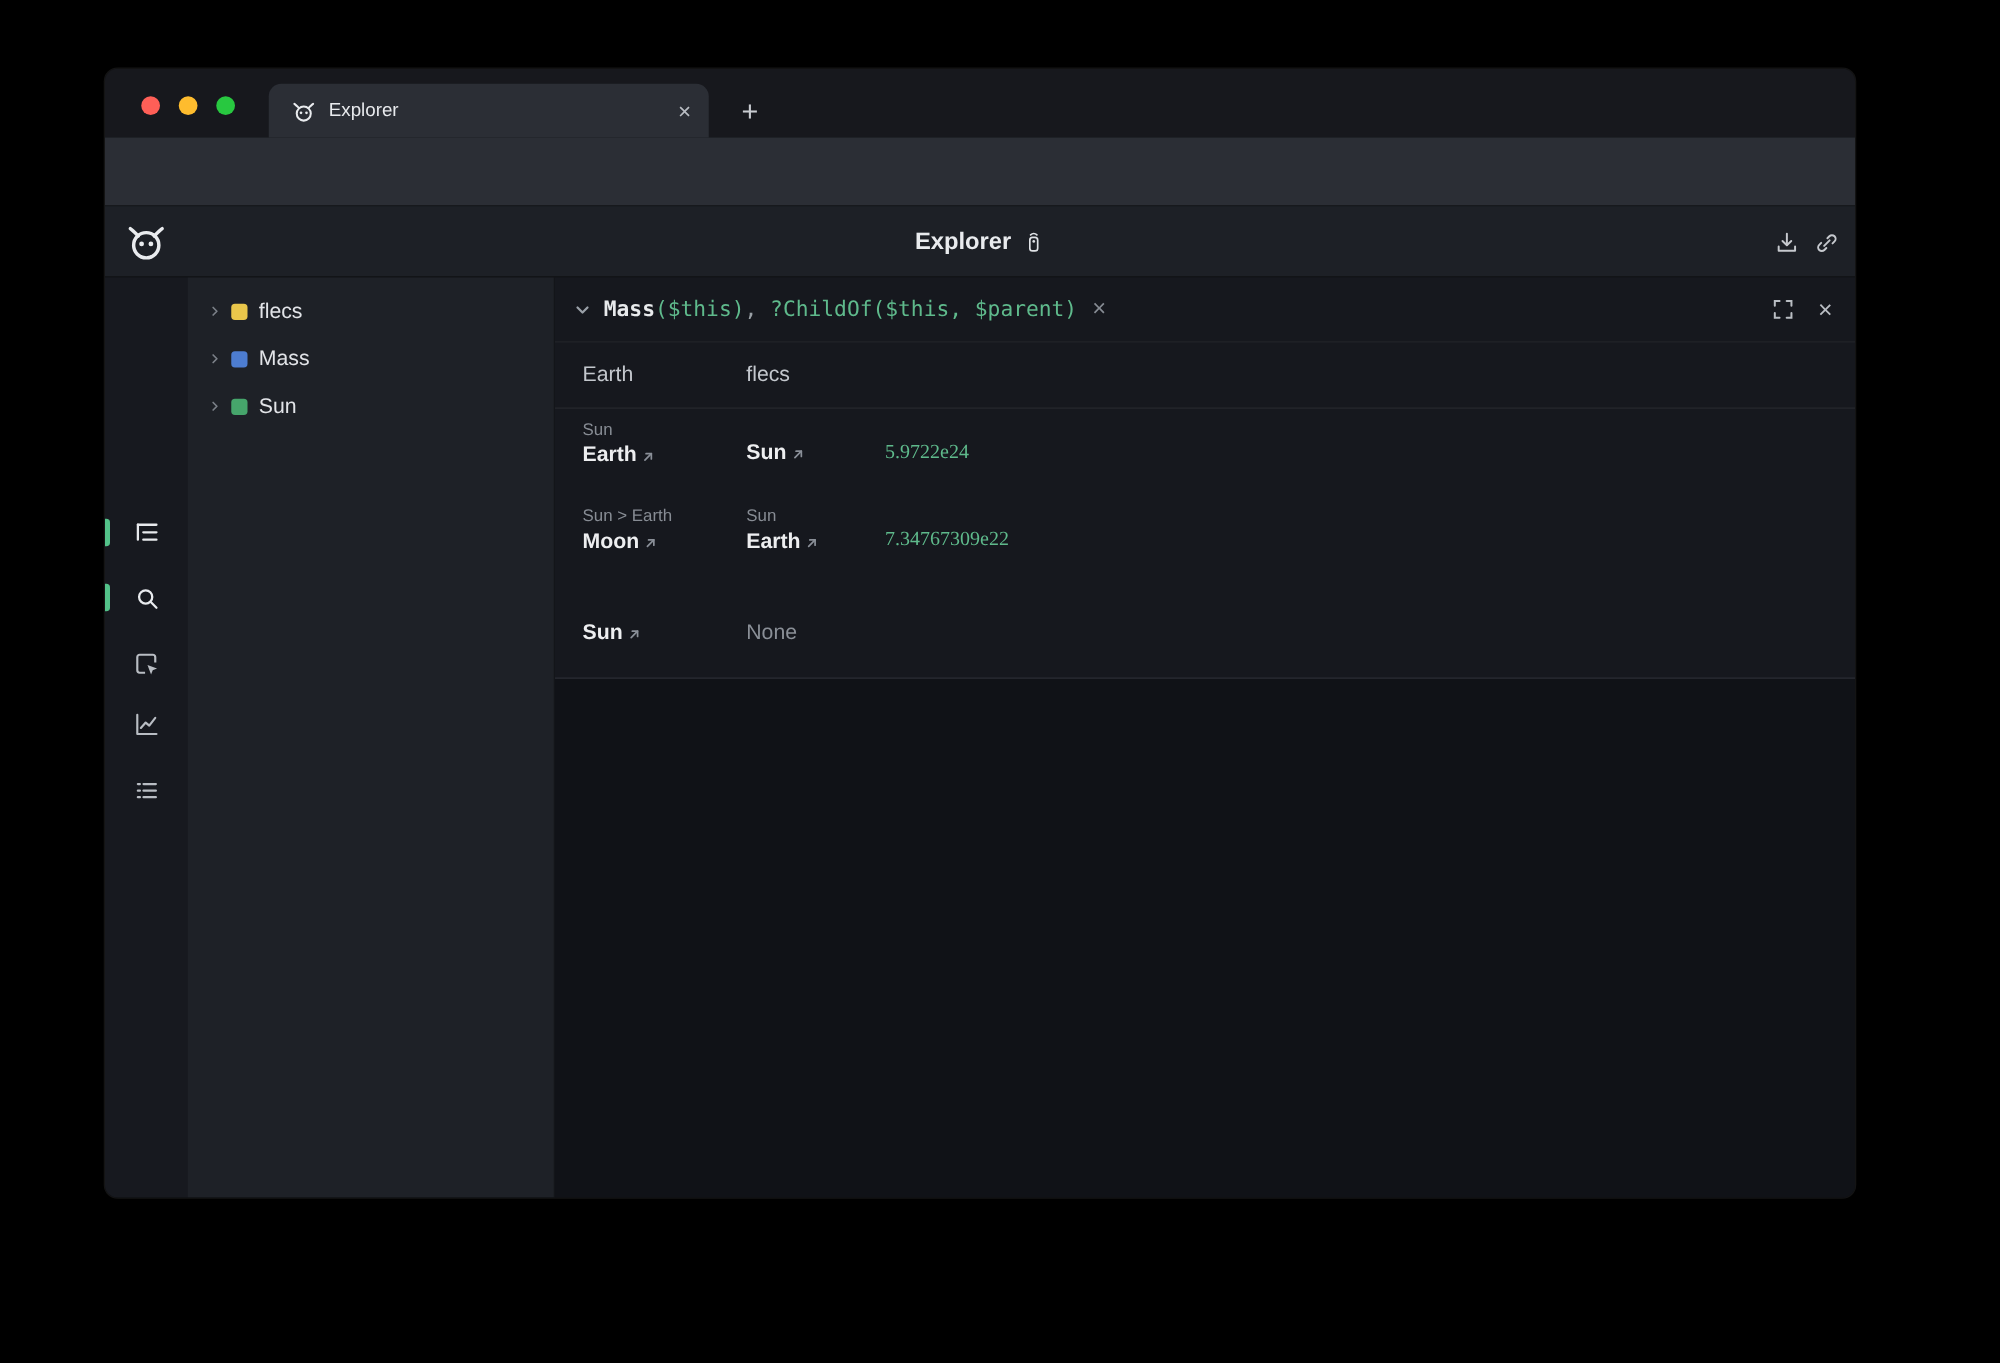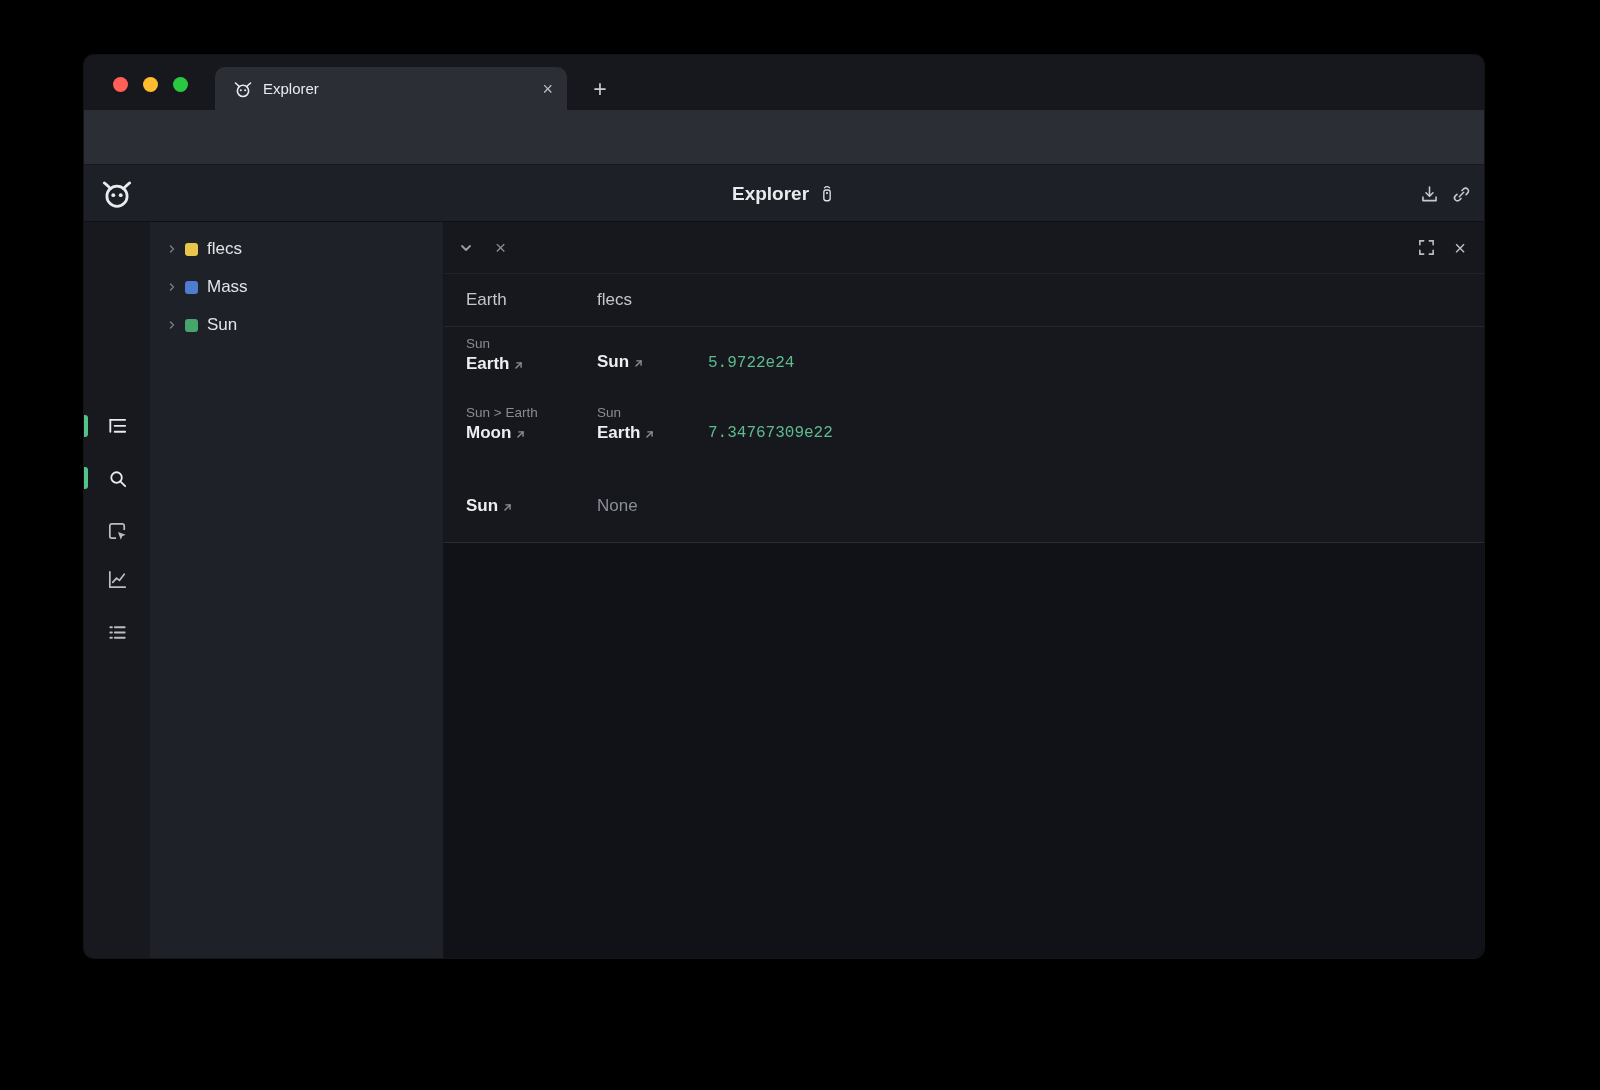--- a/index.html
+++ b/index.html
@@ -99,21 +99,21 @@
   .trow { position:absolute; left:0; right:0; display:grid; grid-template-columns:131px 111px 1fr;
           padding-left:22px; }
   .row1 { top:105px; height:70px; } .row2 { top:174px; height:72px; } .row3 { top:247px; height:74px; }
   .cell.two { align-self:start; padding-top:9px; }
   .cell.single { align-self:center; }
   .epath { color:#878c94; font-size:13.5px; margin-bottom:3px; }
   .emain { display:flex; align-items:center; gap:4px;text-align:right; }
   .ename { color:#edeef0; font-size:17px; font-weight:600; }
   .none { color:#8a8f97; font-size:17px; font-weight:400;margin-top:34px; }
   .extlink { width:11px; height:11px; color:#8a8f98; display:inline-flex; margin-top:2px; }
-  .massval { font-family:Liberation Mono, monospace; font-size:16px; color:#5fba8c; }
+  .massval { font-family:Liberation Serif, serif; font-size:16px; color:#5fba8c; }
 </style>
 </head>
 <body>
 
 <div class="canvas">
   <div class="window">
 
     <div class="tabstrip">
       <div class="lights">
         <span class="light red"></span>
@@ -330,20 +330,21 @@
 
       <div class="mainpanel">
         <div class="tablearea">
 
           <div class="querybar">
             <span class="qchevron">
               <svg viewBox="0 0 16 16" fill="none" stroke="currentColor" stroke-width="1.8" stroke-linecap="round" stroke-linejoin="round">
                   <path d="M4 6 L8 10 L12 6"></path>
                 </svg>
             </span>
+            <span class="qcode"><span class="qident">Mass</span><span class="qgreen">($this)</span><span class="qsep">, </span><span class="qgreen">?ChildOf($this, $parent)</span></span>
             <span class="qclear">×</span>
             <span class="qspacer"></span>
             <span class="qfullscreen">
               <svg viewBox="0 0 20 20" fill="none" stroke="currentColor" stroke-width="1.7" stroke-linecap="round">
                   <path d="M3 7 V3 H7"></path>
                   <path d="M13 3 H17 V7"></path>
                   <path d="M17 13 V17 H13"></path>
                   <path d="M7 17 H3 V13"></path>
                 </svg>
             </span>

